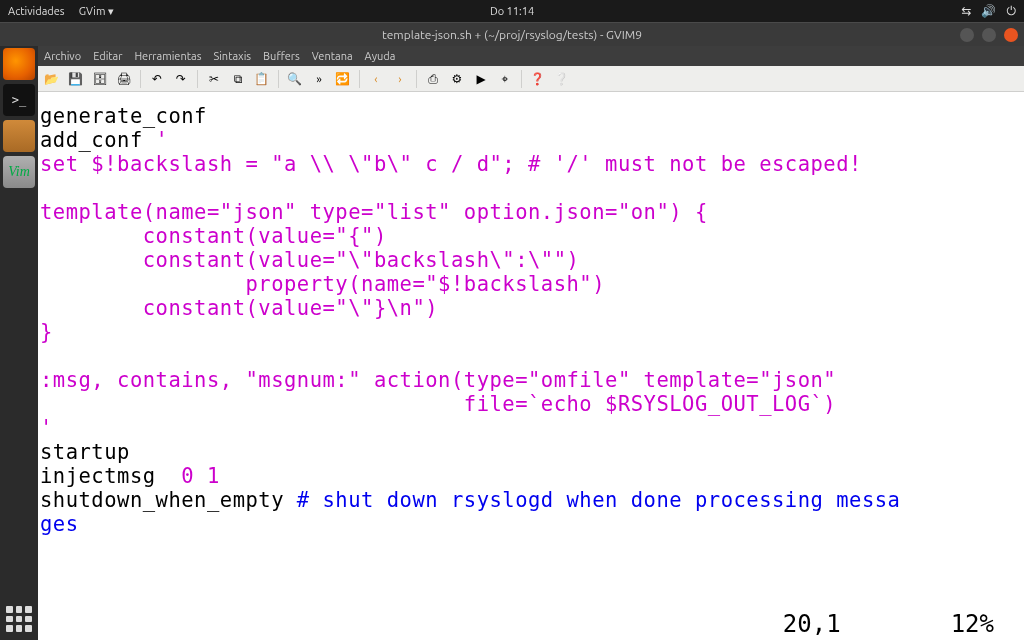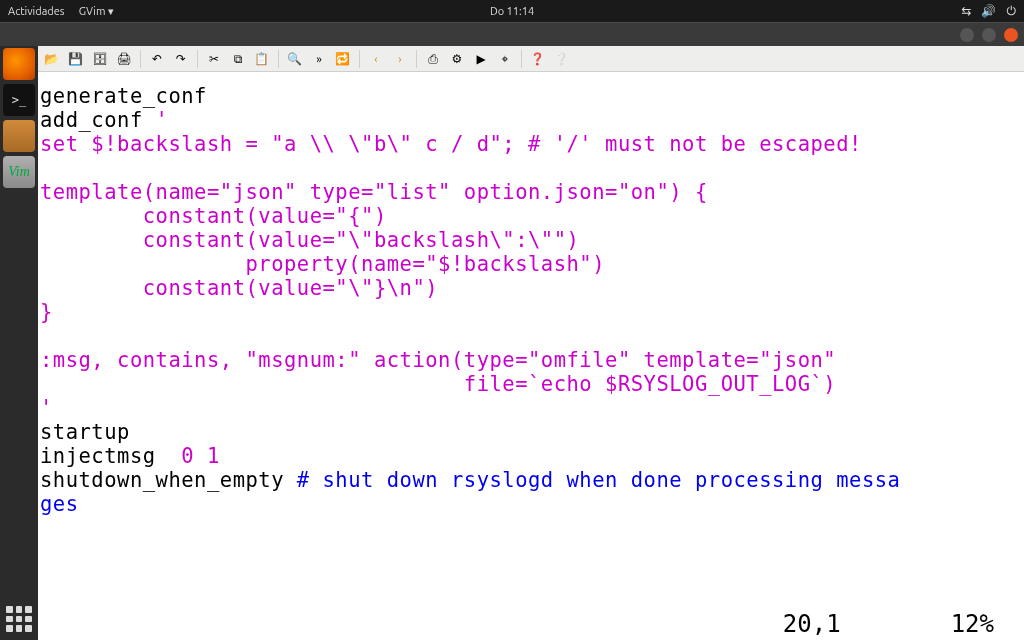--- a/index.html
+++ b/index.html
@@ -96,20 +96,21 @@
   <span class="center">Do 11:14</span>
   <span class="spacer"></span>
   <span class="tray">
     <span class="ico">⇆</span>
     <span class="ico">🔊</span>
     <span class="ico">⏻</span>
   </span>
 </div>
 
 <div class="win-title">
+  <span>template-json.sh + (~/proj/rsyslog/tests) - GVIM9</span>
   <div class="win-controls">
     <div class="wc min"></div>
     <div class="wc max"></div>
     <div class="wc close"></div>
   </div>
 </div>
 
 <div class="main-area">
 
   <div class="dock">
@@ -126,20 +127,29 @@
         <span></span>
         <span></span>
       <span></span>
         <span></span>
         <span></span>
     </div>
   </div>
 
   <div class="gvim-win">
 
+    <div class="gvim-menu">
+      <span>Archivo</span>
+      <span>Editar</span>
+      <span>Herramientas</span>
+      <span>Sintaxis</span>
+      <span>Buffers</span>
+      <span>Ventana</span>
+      <span>Ayuda</span>
+    </div>
 
     <div class="gvim-toolbar">
       <div class="tb-ico">📂</div>
       <div class="tb-ico">💾</div>
       <div class="tb-ico">🗄</div>
       <div class="tb-ico">🖨</div>
       <div class="tb-sep"></div>
       <div class="tb-ico">↶</div>
       <div class="tb-ico">↷</div>
       <div class="tb-sep"></div>

